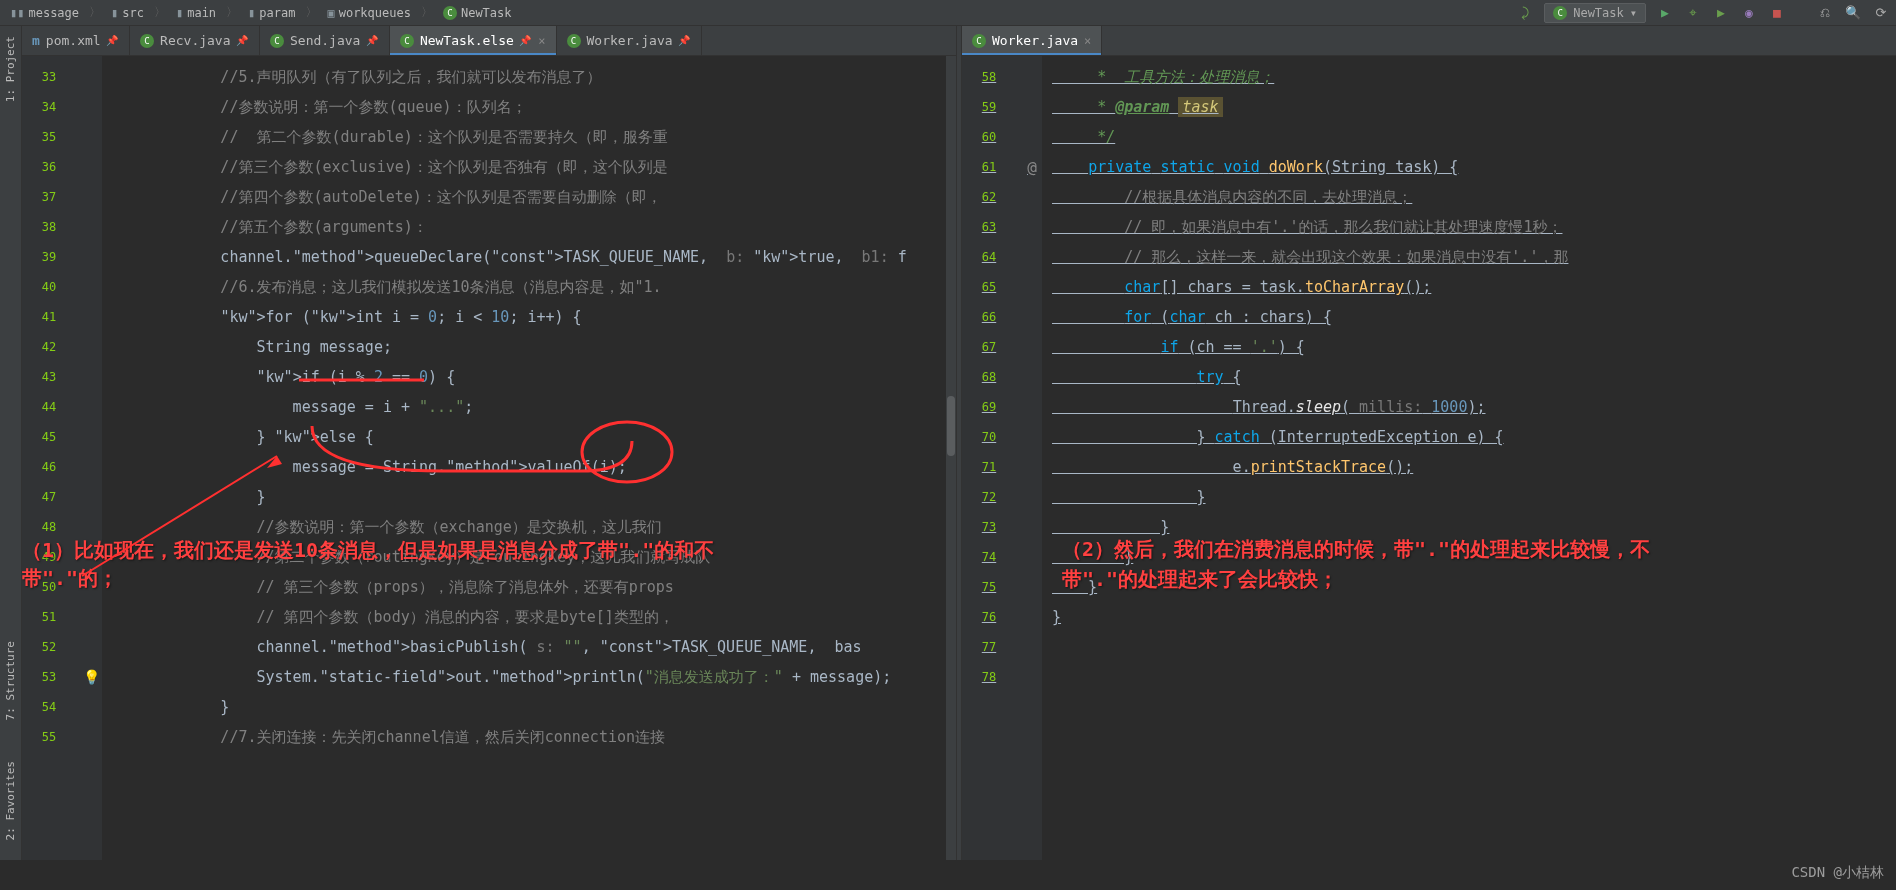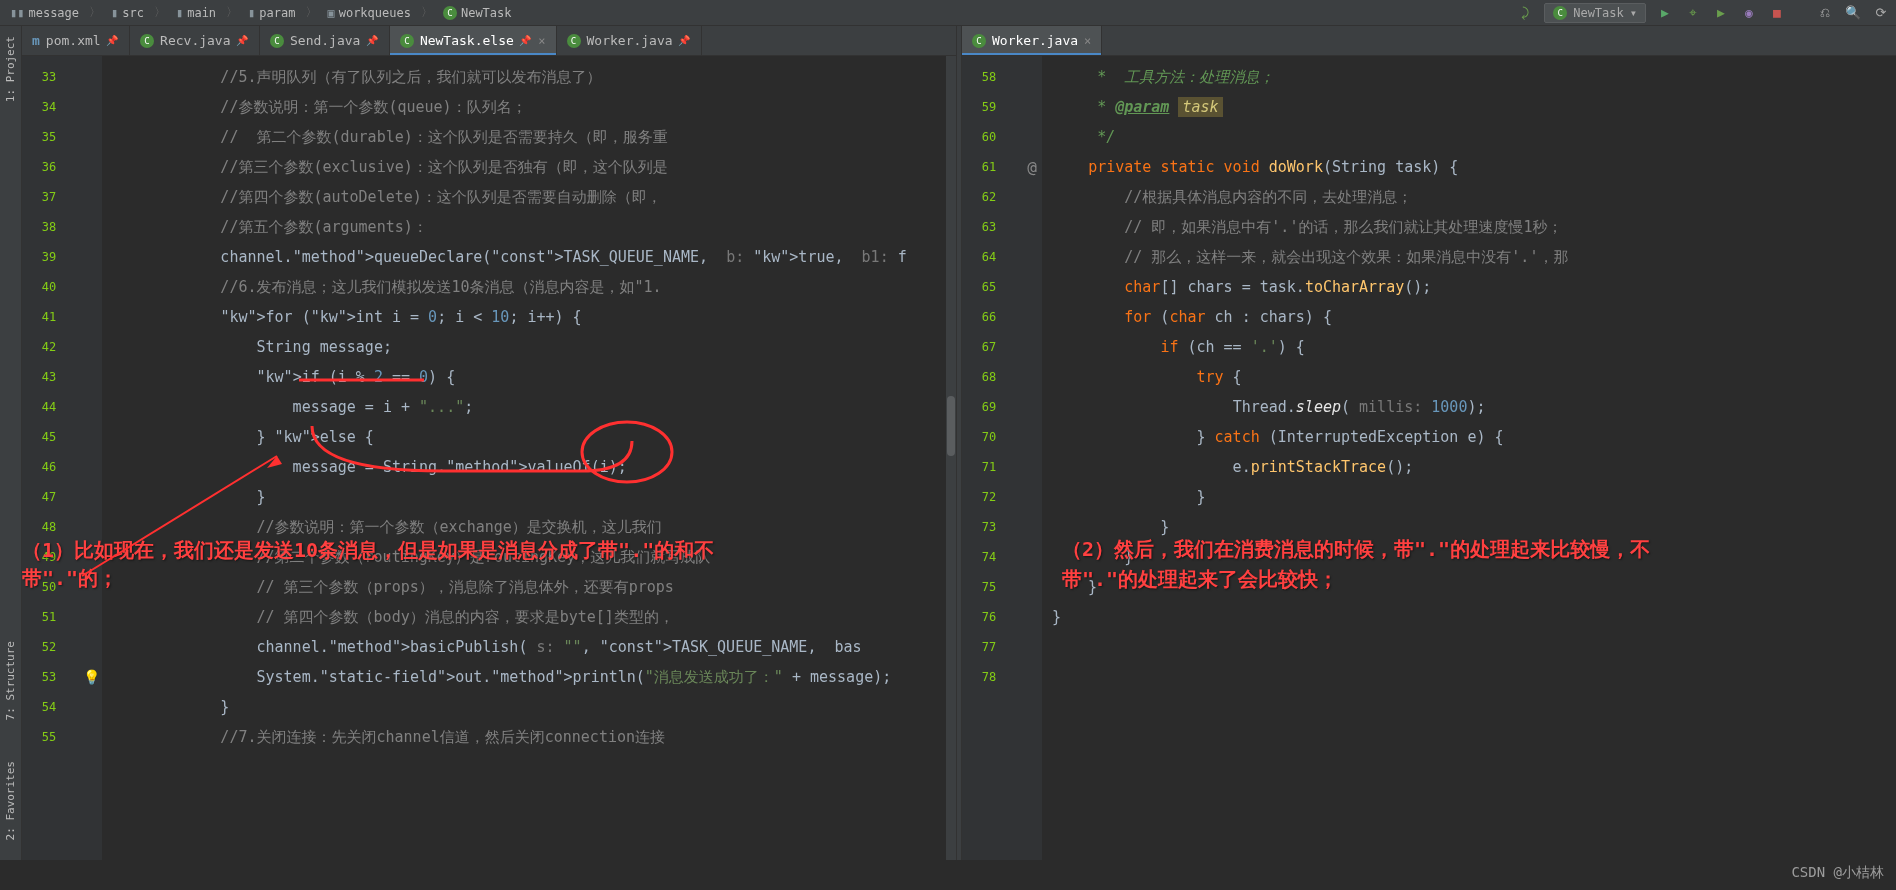--- a/index.html
+++ b/index.html
@@ -48,37 +48,37 @@
 
 .main-split { display:flex; height:calc(100% - 56px); }
 .left-sidebar { width:22px; background:#3c3f41; border-right:1px solid #323232; display:flex; flex-direction:column; align-items:center; padding-top:10px; gap:40px;}
 .side-label { writing-mode:vertical-rl; transform:rotate(180deg); font-size:11px; color:#bbb; display:flex; align-items:center; gap:4px;}
 
 .editor-pane { flex:1; display:flex; overflow:hidden; position:relative; min-width:0;}
 .gutter { width:60px; background:#313335; text-align:center; padding:6px 10px 6px 4px; color:#84cc16; font-size:12px; line-height:30px;}
 .gutter-marks { width:20px; background:#313335; padding-top:6px; }
 .code-area { flex:1; padding:6px 10px; font-size:15px; line-height:30px; white-space:pre; overflow:hidden; position:relative; }
 
-.kw { color:#f97316; }
+.kw { color:#0ea5e9; }
 .str { color:#6a8759; }
 .num { color:#6897bb; }
 .comment { color:#808080; }
 .method { color:#ffc66d; }
 .type { color:#a9b7c6; }
 .doc { color:#629755; font-style:italic; }
 .doctag { color:#629755; font-style:italic; font-weight:bold; text-decoration:underline;}
 .docparam { background:#5a5232; color:#d4c87a; padding:1px 4px; font-style:italic;}
 .param-hint { color:#787878; }
 .static-field { color:#e5e5e5; font-style:italic;}
 
 .splitter { width:6px; background:#3c3f41; cursor:col-resize; border-left:1px solid #323232; border-right:1px solid #323232; }
 
 .right-tabs { display:flex; height:30px; background:#3c3f41; border-bottom:1px solid #323232; }
 .right-editor-wrap { flex:1; display:flex; flex-direction:column; overflow:hidden; min-width:0;}
-.right-body { flex:1; display:flex; overflow:hidden; }
+.right-body { flex:1; display:flex; overflow:hidden;text-decoration:underline; }
 
 .annotation-red { color:#ff4040; font-size:20px; font-weight:bold; position:absolute; text-shadow:1px 1px 2px rgba(0,0,0,.5); pointer-events:none; }
 
 .watermark { position:absolute; right:12px; bottom:8px; color:#ccc; font-size:14px; opacity:.7; }
 .bulb { color:#f0a732; font-size:14px; }
 .at-mark { color:#888; font-size:16px; }
 .scrollbar-v { position:absolute; right:0; top:0; bottom:0; width:10px; background:#3c3f41;}
 .scroll-thumb { position:absolute; left:1px; right:1px; top:340px; height:60px; background:#5a5d5f; border-radius:4px;}
 
 

